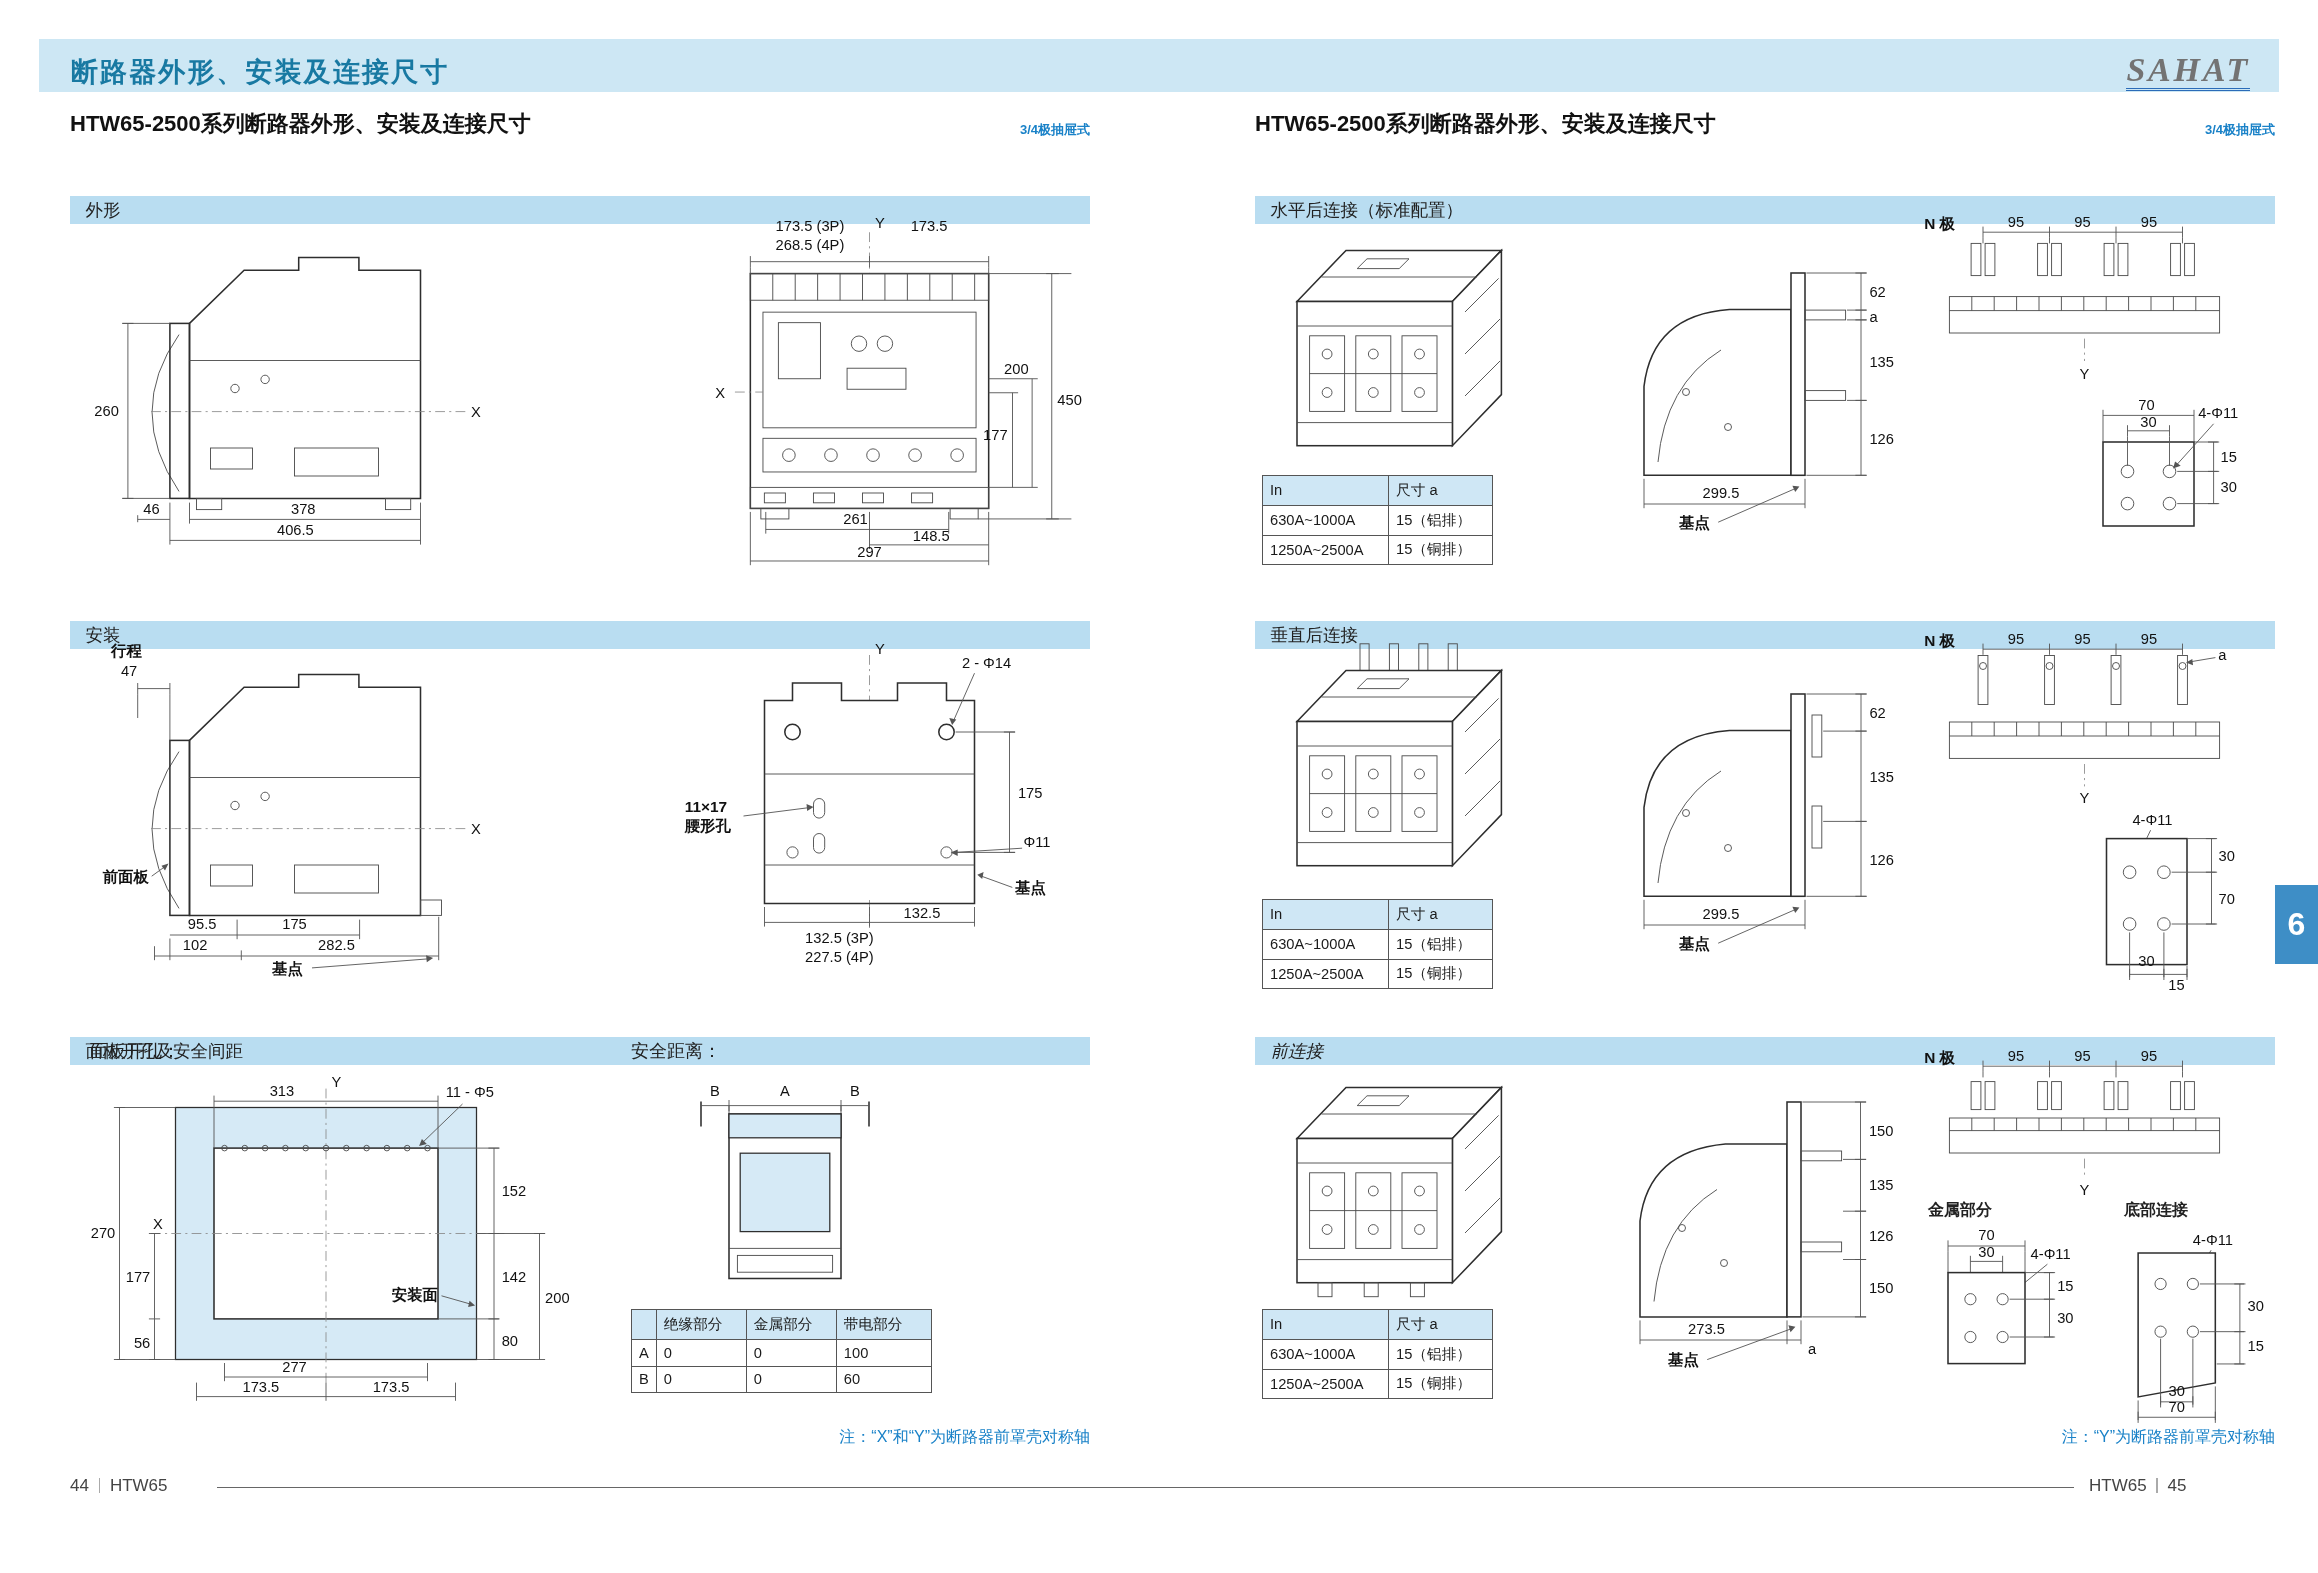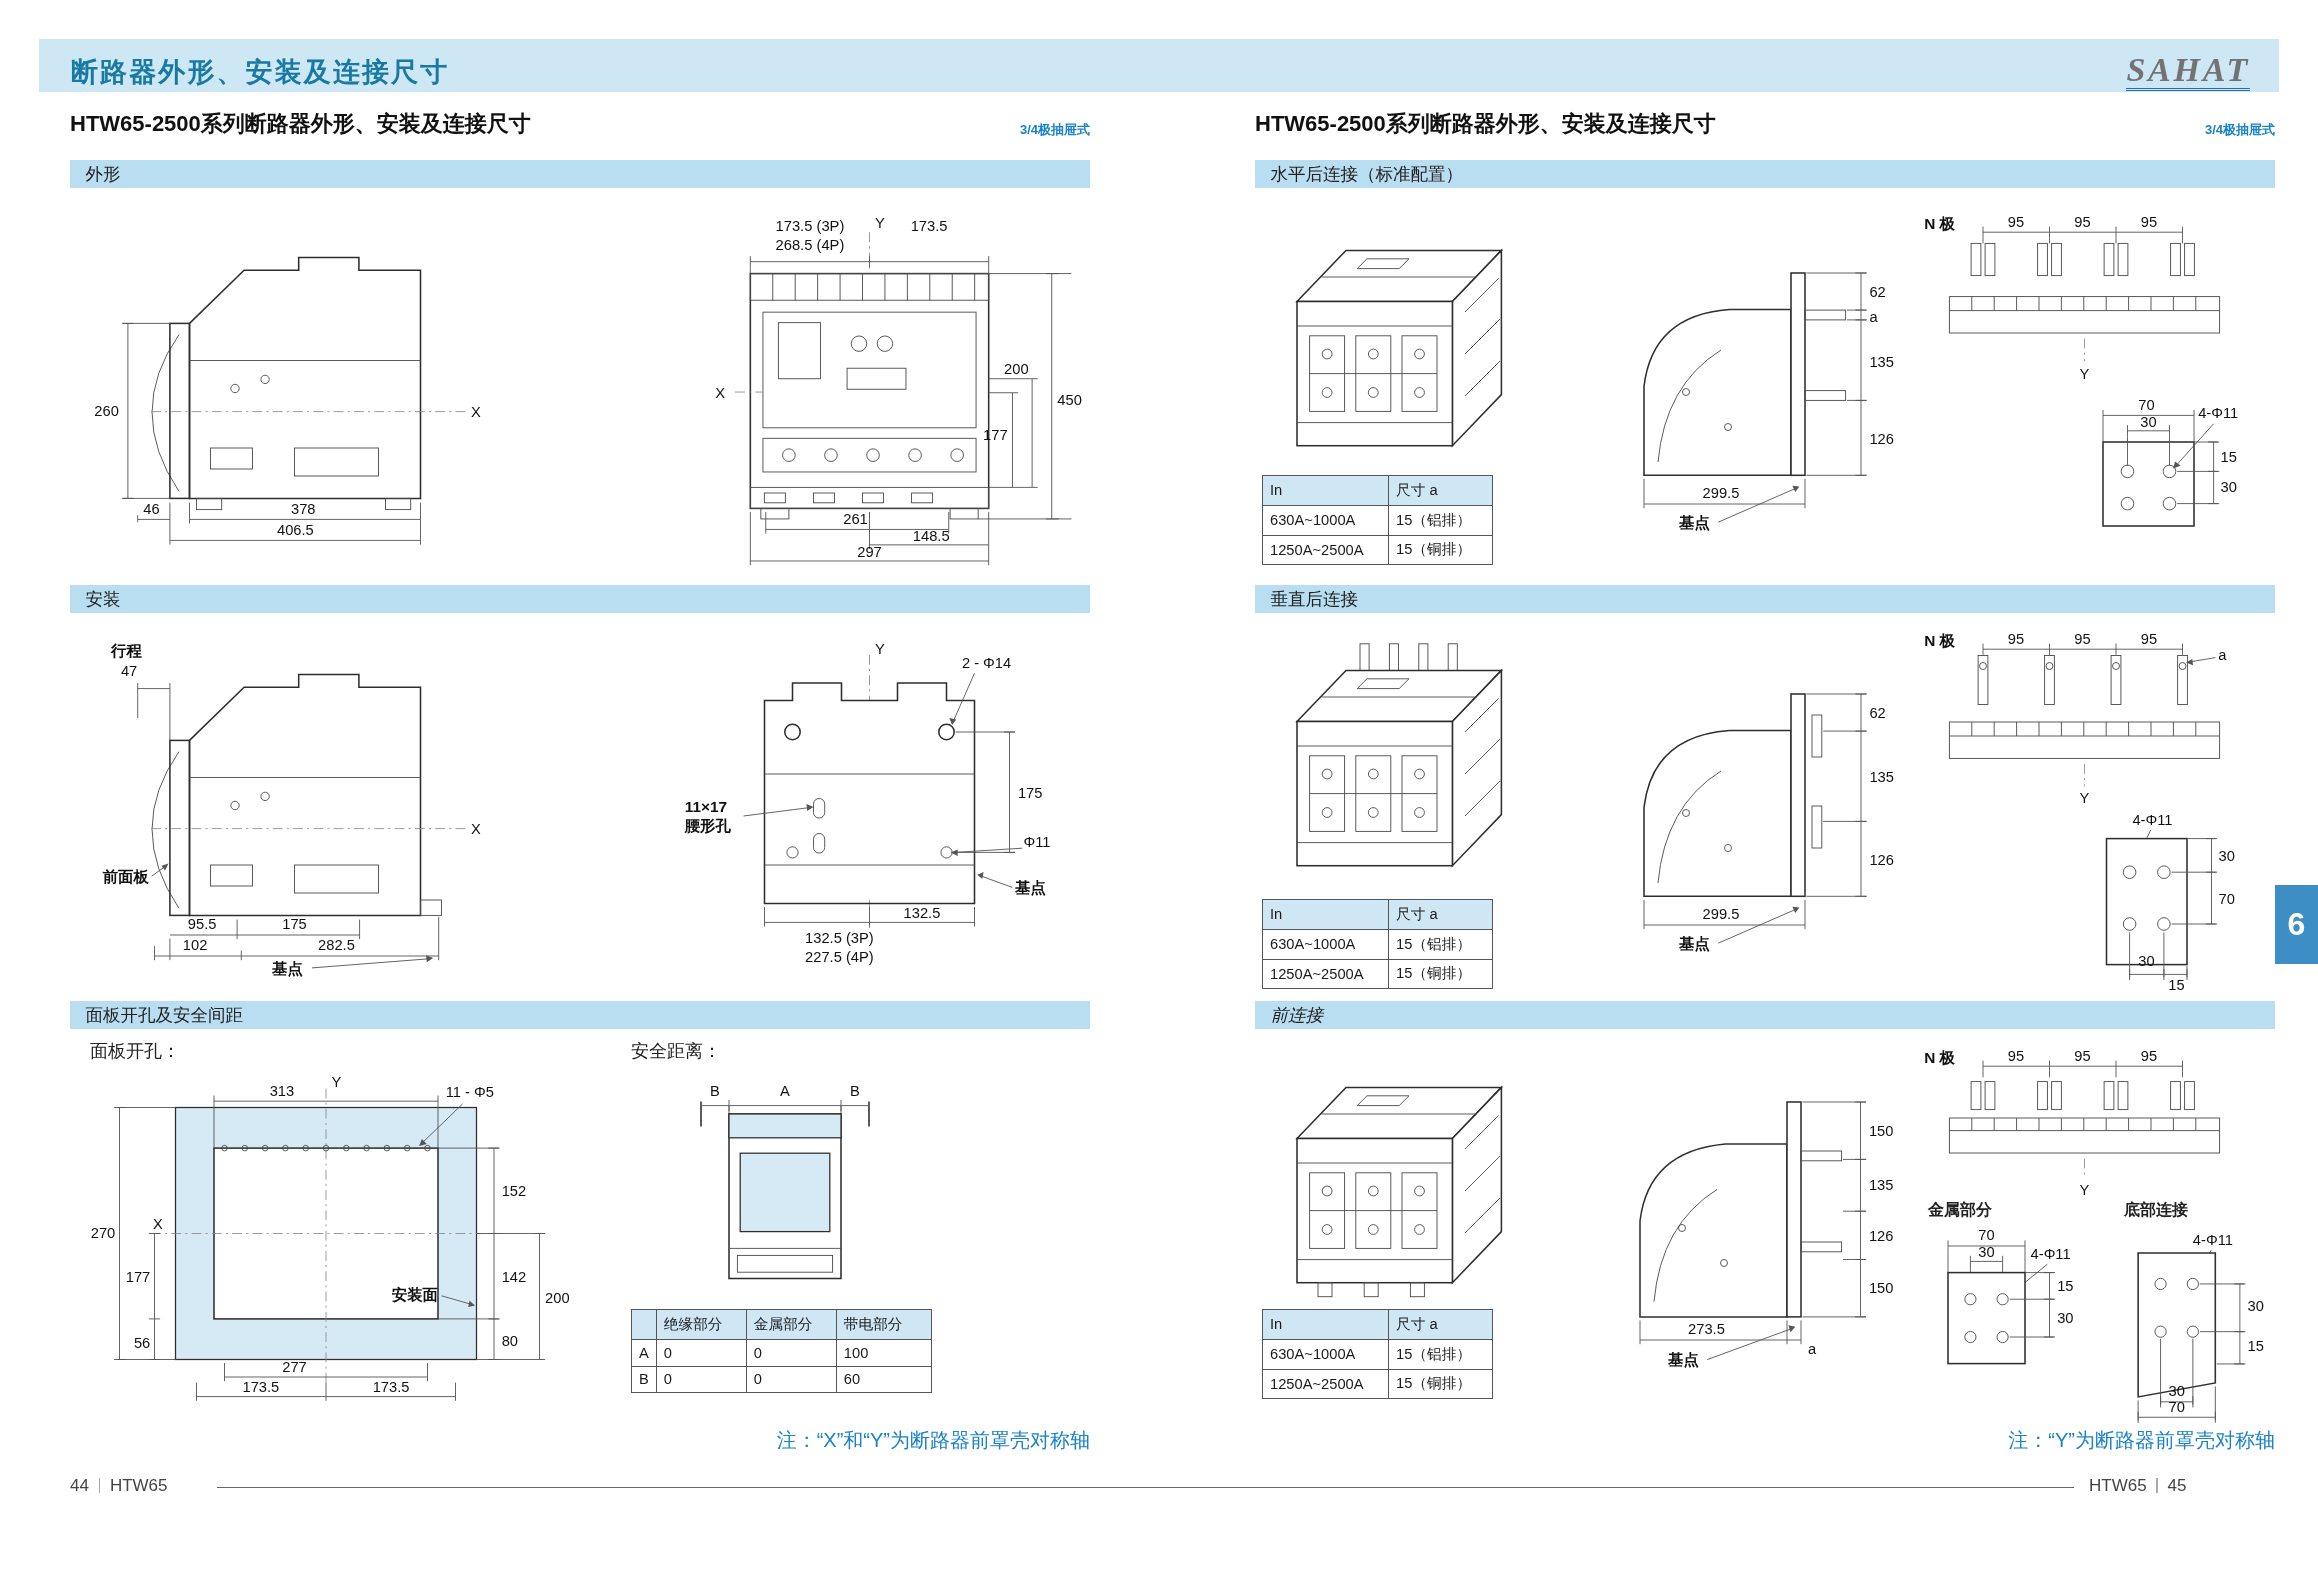--- a/index.html
+++ b/index.html
@@ -7,24 +7,24 @@
   body { width:2319px; height:1574px; position:relative; font-family:"Liberation Sans", sans-serif; color:#1a1a1a; }
   .abs { position:absolute; }
   .header-bar { position:absolute; left:39px; top:39px; width:2240px; height:53px; background:#cde7f4;
                 display:flex; align-items:center; justify-content:space-between; padding:12px 29px 0 32px; }
   .header-title { font-size:27px; font-weight:bold; color:#1879a2; letter-spacing:2.1px; }
   .logo { font-size:34px; font-weight:bold; font-style:italic; color:#737373; letter-spacing:2.8px;
           font-family:"Liberation Serif", serif; border-bottom:3.5px double #2b6cb8; line-height:1.05; }
   .col-head { display:flex; justify-content:space-between; align-items:flex-end; }
   .page-title { font-size:22px; font-weight:bold; color:#111; }
   .type-label { font-size:13px; font-weight:bold; color:#1a82c8; }
-  .sec-bar { height:28px; background:#b9ddf1; display:flex; align-items:center; padding-left:15.4px; }
+  .sec-bar { height:28px; background:#b9ddf1; display:flex; align-items:center; padding-left:15.4px;margin-top:36px; }
   .sec-bar span { font-size:17.5px; color:#222; }
   .sub-label { font-size:18px; color:#222; }
-  .note { font-size:20px; color:#1a82c8; text-align:right; }
+  .note { font-size:16px; color:#1a82c8; text-align:right; }
   .footer-text { font-size:17px; color:#444; }
   .fdiv { display:inline-block; width:1.4px; height:15.4px; background:#aaa; margin:0 9.8px; vertical-align:-2.1px; }
   .footer-line { border-top:1.4px solid #666; }
   .side-tab { background:#3e8ec6; color:#fff; font-size:32px; font-weight:bold;
               display:flex; align-items:center; justify-content:center; }
   table.stable, table.itable { border-collapse:collapse; background:#fff; }
   .stable th, .stable td, .itable th, .itable td { border:1.4px solid #555; font-size:14.7px; text-align:left;
               font-weight:normal; padding:4.9px 7px; }
   .stable th, .itable th { background:#cfe7f5; }
   svg { position:absolute; overflow:visible; }

